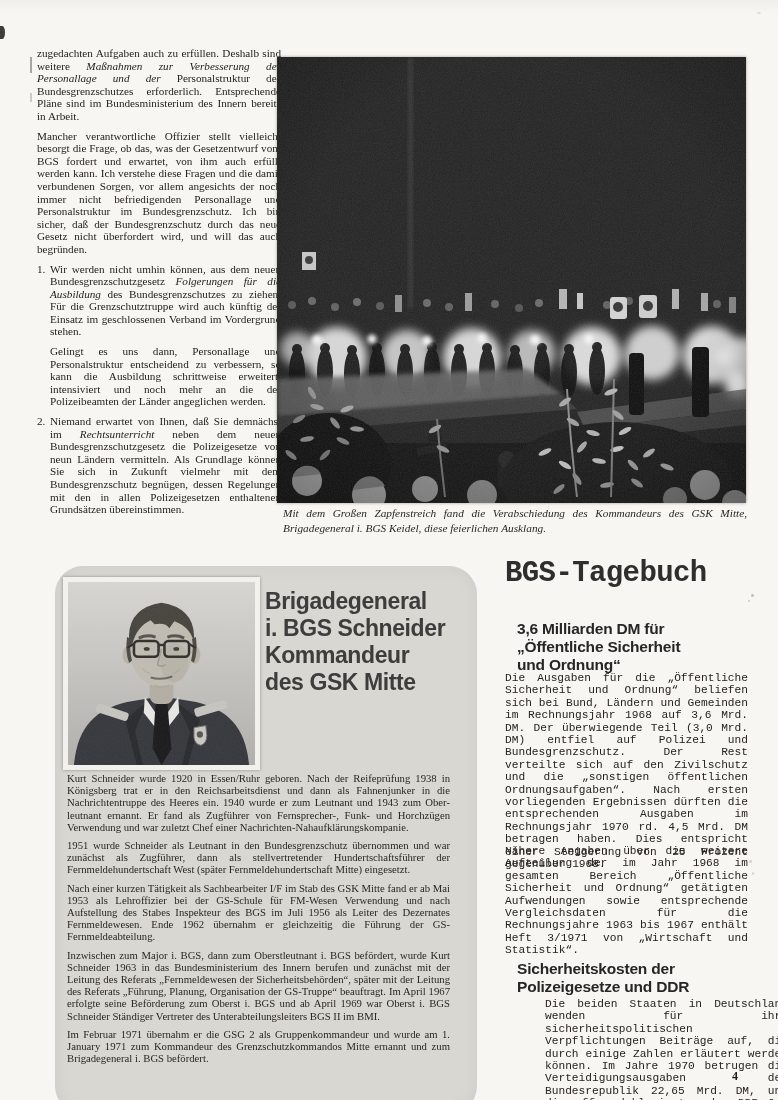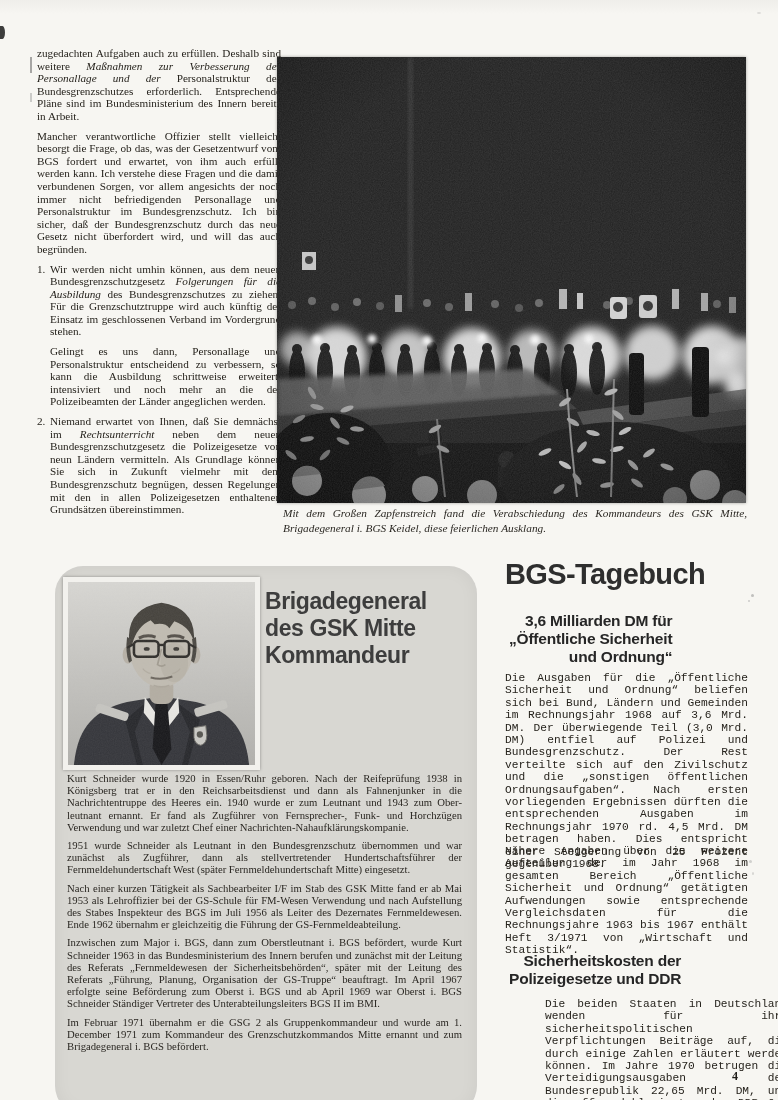--- a/index.html
+++ b/index.html
@@ -25,27 +25,27 @@
         box-shadow:inset 0 0 18px rgba(0,0,0,.05);border-radius:28px;}
   .portrait{position:absolute;left:8px;top:11px;width:187px;height:183px;background:#c9c8c4;
             border:5px solid #f2f1ed;box-shadow:0 0 3px rgba(0,0,0,.35);}
   .portrait svg{display:block;width:100%;height:100%;}
   .ftitle{position:absolute;left:210px;top:22px;width:205px;margin:0;
           font-family:"Liberation Sans", sans-serif;font-weight:700;font-size:23px;line-height:27px;
           letter-spacing:-.4px;color:#3d3d3d;}
   .ftitle span{display:block;}
   .fbody{position:absolute;left:12px;top:206px;width:398px;font-size:10.7px;line-height:12.2px;
          text-align:justify;color:#2a2722;}
-  .fbody p{margin:0 3px 6px 0;}
+  .fbody p{margin:0 15px 6px 0;}
   
   .rightcol{position:absolute;left:505px;top:558px;width:243px;}
-  .rtitle{margin:0;font-family:Liberation Sans, sans-serif;font-weight:700;font-size:29px;
+  .rtitle{margin:0;font-family:Liberation Mono, monospace;font-weight:700;font-size:29px;
           line-height:32px;letter-spacing:-.6px;color:#2e2e2e;}
-  .rhead{margin:4px;font-family:"Liberation Sans", sans-serif;font-weight:700;font-size:15.5px;
-         line-height:18px;letter-spacing:-.2px;color:#262626;text-align:right;}
+  .rhead{margin:12px;font-family:"Liberation Sans", sans-serif;font-weight:700;font-size:15.5px;
+         line-height:18px;letter-spacing:-.2px;color:#262626;}
   .rhead span{display:block;}
   .rh1{position:absolute;left:0;top:50px;}
   .rp{position:absolute;left:0;width:243px;font-size:11.2px;line-height:12.4px;text-align:justify;
       color:#26231d;margin:0;font-family:Liberation Mono, monospace;}
   .rp1{top:114px;}
   .rp2{top:287px;}
   .rh2{position:absolute;left:0;top:390px;}
   .rp3{top:440px;margin-left:40px;}
   .pagenum{position:absolute;left:732px;top:1069px;font-size:12px;font-weight:700;color:#1f1d19;}
   
@@ -314,29 +314,30 @@
         <path d="M95,68 Q92,80 91,84 Q95,87 99,84" stroke="#a19b90" stroke-width="1.8" fill="none"></path>
         <path d="M84,97 Q95,100 106,96" stroke="#6b655d" stroke-width="2" fill="none"></path>
         <path d="M87,105 Q95,108 103,105" stroke="#a39d92" stroke-width="1.4" fill="none" opacity=".7"></path>
         <path d="M76,88 Q79,92 84,93" stroke="#a8a296" stroke-width="1.2" fill="none" opacity=".6"></path>
         <path d="M114,88 Q111,92 106,93" stroke="#a8a296" stroke-width="1.2" fill="none" opacity=".6"></path>
         <rect width="190" height="186" filter="url(#pgrain)" opacity=".5"></rect>
       </svg>
     </figure>
     <h2 class="ftitle">
       <span>Brigadegeneral</span>
+      <span>i. BGS Schneider</span>
+      <span>Kommandeur</span>
       <span>des GSK Mitte</span>
-      <span>Kommandeur</span>
     </h2>
     <div class="fbody">
       <p>Kurt Schneider wurde 1920 in Essen/Ruhr geboren. Nach der Reifeprüfung 1938 in Königsberg trat er in den Reichsarbeitsdienst und dann als Fahnenjunker in die Nachrichtentruppe des Heeres ein. 1940 wurde er zum Leutnant und 1943 zum Ober-leutnant ernannt. Er fand als Zugführer von Fernsprecher-, Funk- und Horchzügen Verwendung und war zuletzt Chef einer Nachrichten-Nahaufklärungskompanie.</p>
       <p>1951 wurde Schneider als Leutnant in den Bundesgrenzschutz übernommen und war zunächst als Zugführer, dann als stellvertretender Hundertschaftsführer der Fernmeldehundertschaft West (später Fernmeldehundertschaft Mitte) eingesetzt.</p>
       <p>Nach einer kurzen Tätigkeit als Sachbearbeiter I/F im Stab des GSK Mitte fand er ab Mai 1953 als Lehroffizier bei der GS-Schule für FM-Wesen Verwendung und nach Aufstellung des Stabes Inspekteur des BGS im Juli 1956 als Leiter des Dezernates Fernmeldewesen. Ende 1962 übernahm er gleichzeitig die Führung der GS-Fernmeldeabteilung.</p>
       <p>Inzwischen zum Major i. BGS, dann zum Oberstleutnant i. BGS befördert, wurde Kurt Schneider 1963 in das Bundesministerium des Innern berufen und zunächst mit der Leitung des Referats „Fernmeldewesen der Sicherheitsbehörden“, später mit der Leitung des Referats „Führung, Planung, Organisation der GS-Truppe“ beauftragt. Im April 1967 erfolgte seine Beförderung zum Oberst i. BGS und ab April 1969 war Oberst i. BGS Schneider Ständiger Vertreter des Unterabteilungsleiters BGS II im BMI.</p>
-      <p>Im Februar 1971 übernahm er die GSG 2 als Gruppenkommandeur und wurde am 1. December 1971 zum Kommandeur des Grenzschutzkommandos Mitte ernannt und zum Brigadegeneral i. BGS befördert.</p>
+      <p>Im Februar 1971 übernahm er die GSG 2 als Gruppenkommandeur und wurde am 1. January 1971 zum Kommandeur des Grenzschutzkommandos Mitte ernannt und zum Brigadegeneral i. BGS befördert.</p>
     </div>
   </section>
 
   <section class="rightcol">
     <h1 class="rtitle">BGS-Tagebuch</h1>
     <h3 class="rhead rh1">
       <span>3,6 Milliarden DM für</span>
       <span>„Öffentliche Sicherheit</span>
       <span>und Ordnung“</span>
     </h3>

